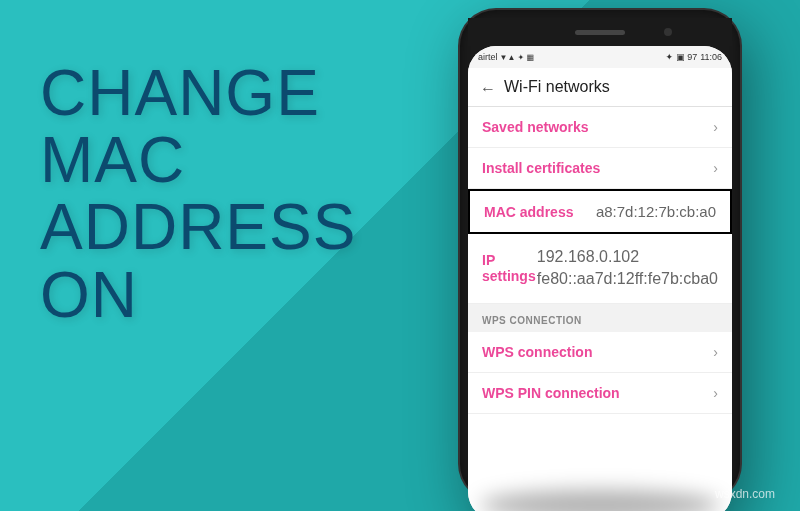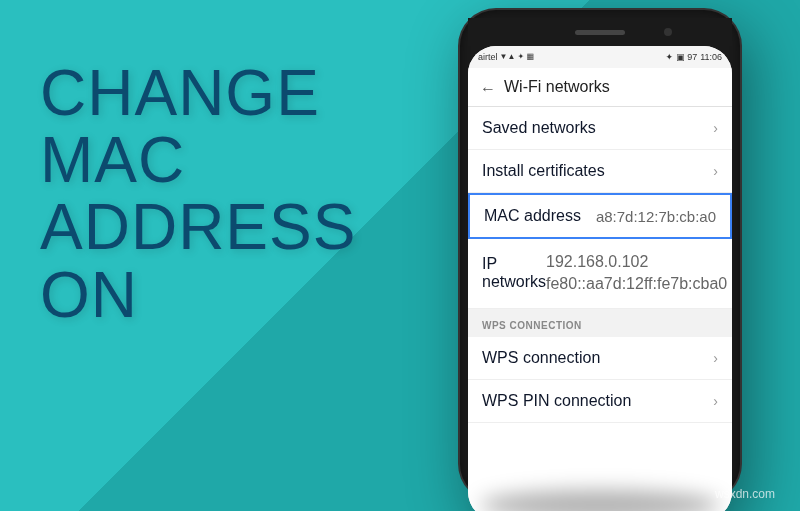--- a/index.html
+++ b/index.html
@@ -127,21 +127,21 @@
       display: flex;
       align-items: center;
       justify-content: space-between;
       padding: 0 10px;
       font-size: 9px;
       color: #333;
     }
 
     .status-left {
       display: flex;
-      align-items: flex-start;
+      align-items: flex-end;
       gap: 2px;
     }
 
     .status-right {
       display: flex;
       align-items: center;
       gap: 3px;
       font-size: 9px;
     }
 
@@ -176,28 +176,28 @@
     .settings-item {
       display: flex;
       align-items: center;
       justify-content: space-between;
       padding: 12px 14px;
       border-bottom: 1px solid #eeeeee;
       background: #fff;
     }
 
     .settings-item.highlighted {
-      border: 2px solid #3b82f6;
+      border: 2px solid #000000;
       background: #fff;
     }
 
     .settings-label {
-      font-size: 16px;
-      color: #0f172a;
-      font-weight: 400;
+      font-size: 14px;
+      color: #ec4899;
+      font-weight: 700;
     }
 
     .settings-value {
       font-size: 15px;
       color: #666;
     }
 
     .chevron {
       font-size: 14px;
       color: #999;
@@ -278,21 +278,21 @@
           <span class="settings-label">Install certificates</span>
           <span class="chevron">›</span>
         </div>
 
         <div class="settings-item highlighted">
           <span class="settings-label">MAC address</span>
           <span class="settings-value">a8:7d:12:7b:cb:a0</span>
         </div>
 
         <div class="settings-item">
-          <span class="settings-label">IP networks</span>
+          <span class="settings-label">IP settings</span>
           <div class="ip-value">
             <div>192.168.0.102</div>
             <div>fe80::aa7d:12ff:fe7b:cba0</div>
           </div>
         </div>
 
         <div class="section-header">
           <span class="section-header-text">WPS CONNECTION</span>
         </div>
 

